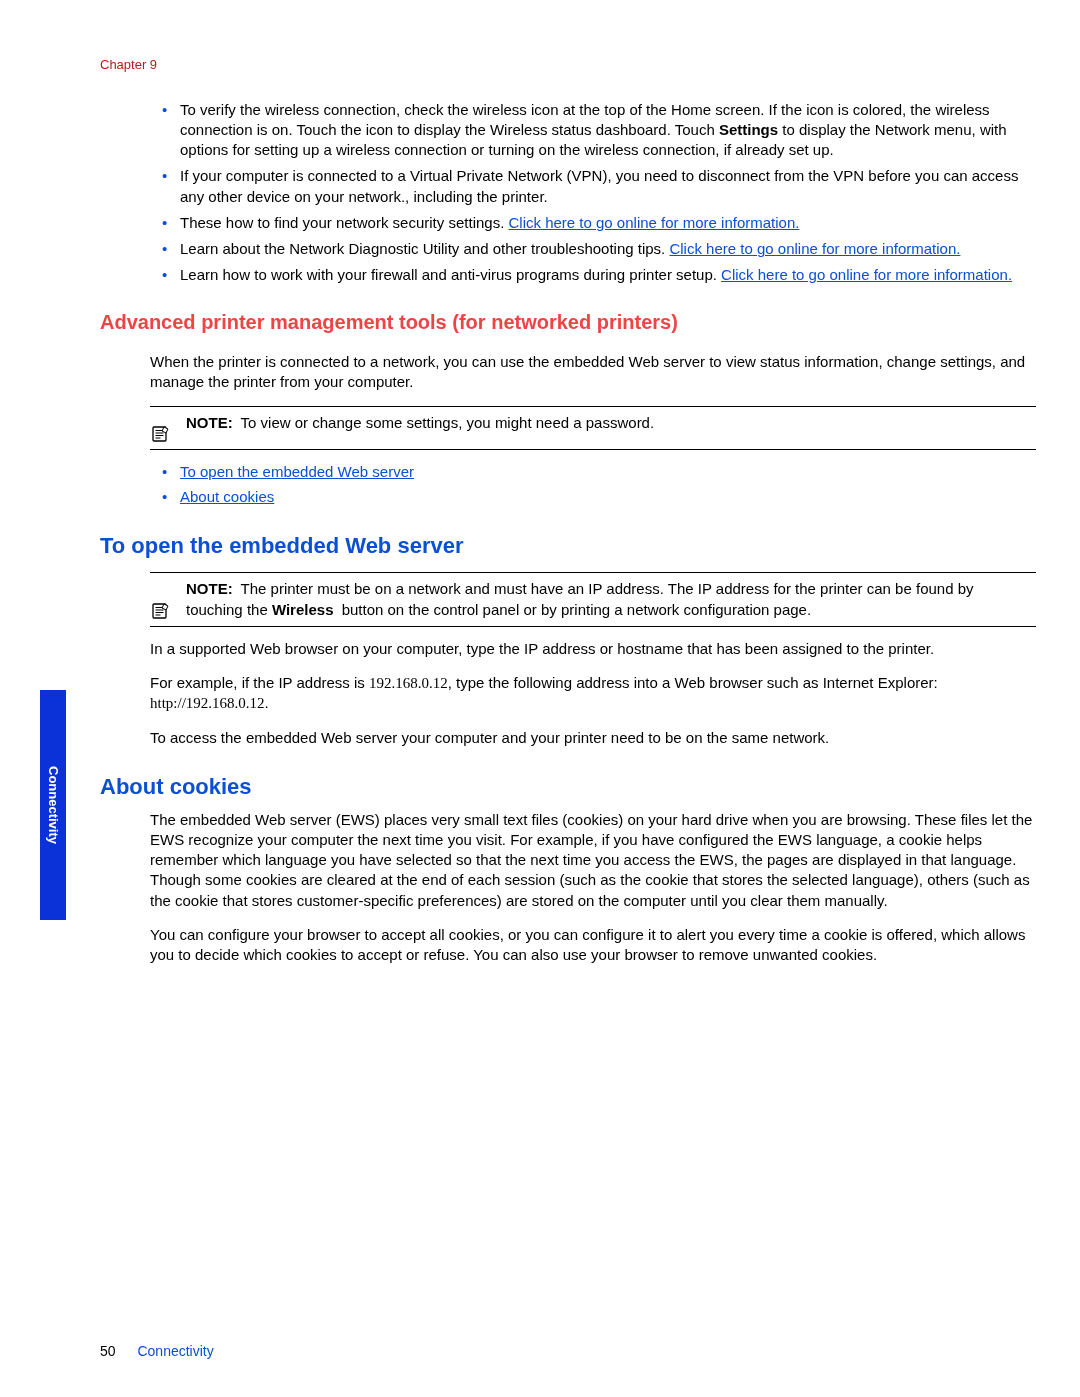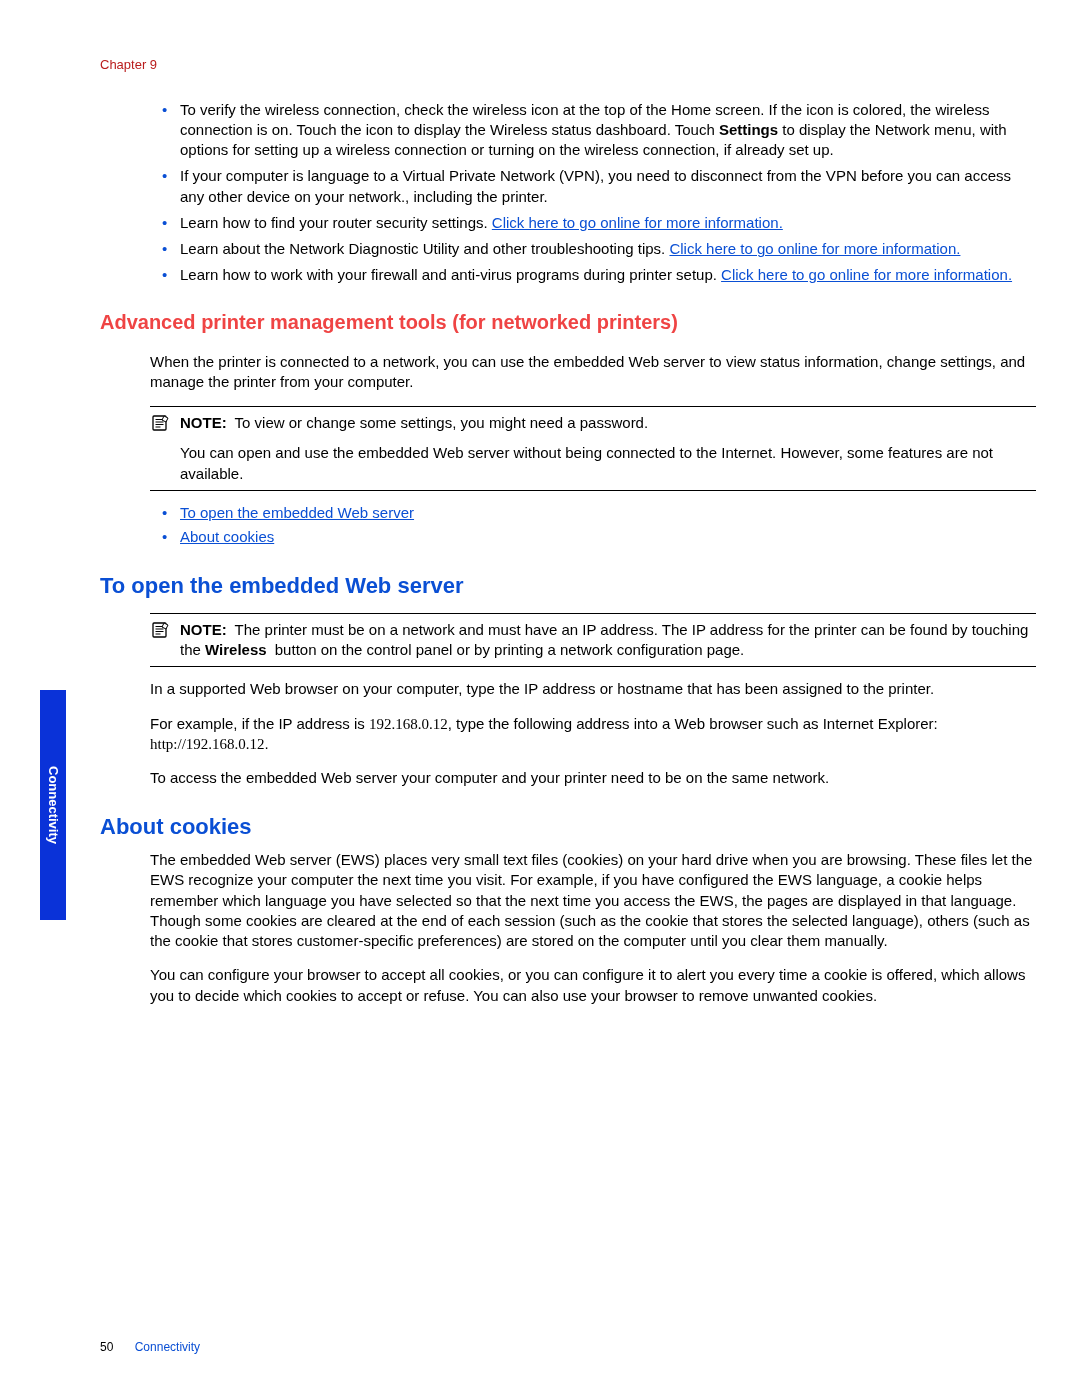--- a/index.html
+++ b/index.html
@@ -56,26 +56,27 @@
   }
   p.para {
     margin-bottom: 14px;
     font-size: 15px;
   }
   .indent {
     margin-left: 50px;
   }
   .note-box {
     display: flex;
-    gap: 10px;
+    gap: 16px;
     border-top: 1px solid #000;
     border-bottom: 1px solid #000;
     padding: 6px 2px 6px 2px;
     margin: 12px 0 12px 0;
     font-size: 15px;
+    align-items: flex-end;
   }
   .note-icon {
     flex: 0 0 auto;
     width: 18px;
     margin-top: 1px;
   }
   .note-icon svg { display: block; }
   .note-body {
     flex: 1 1 auto;
   }
@@ -118,37 +119,37 @@
     top: 50%;
     transform: translate(-50%, -50%) rotate(90deg);
     color: #fff;
     font-size: 13px;
     font-weight: bold;
     white-space: nowrap;
   }
   .footer {
     position: absolute;
     left: 100px;
-    bottom: 42px;
-    font-size: 12px;
+    bottom: 36px;
+    font-size: 14px;
   }
   .footer .pagenum { color: #000; margin-right: 18px; }
   .footer .foottitle { color: #0a4fd4; }
   .serif { font-family: "Times New Roman", Times, serif; }
 </style>
 </head>
 <body>
 
 <div class="chapter-header">Chapter 9</div>
 
 <div class="content-block">
   <ul class="bullets" id="top-bullets">
       <li><span>To verify the wireless connection, check the wireless icon at the top of the Home screen. If the icon is colored, the wireless connection is on. Touch the icon to display the Wireless status dashboard. Touch </span><b>Settings</b><span> to display the Network menu, with options for setting up a wireless connection or turning on the wireless connection, if already set up.</span></li>
-      <li><span>If your computer is language to a Virtual Private Network (VPN), you need to disconnect from the VPN before you can access any other device on your network., including the printer.</span></li>
-      <li><span>Learn how to find your router security settings. </span><a class="link" href="#">Click here to go online for more information.</a></li>
+      <li><span>If your computer is connected to a Virtual Private Network (VPN), you need to disconnect from the VPN before you can access any other device on your network., including the printer.</span></li>
+      <li><span>These how to find your network security settings. </span><a class="link" href="#">Click here to go online for more information.</a></li>
       <li><span>Learn about the Network Diagnostic Utility and other troubleshooting tips. </span><a class="link" href="#">Click here to go online for more information.</a></li>
       <li><span>Learn how to work with your firewall and anti-virus programs during printer setup. </span><a class="link" href="#">Click here to go online for more information.</a></li>
     </ul>
 </div>
 
 <h1 class="section-title">Advanced printer management tools (for networked printers)</h1>
 
 <div class="indent">
   <p class="para">When the printer is connected to a network, you can use the embedded Web server to view status information, change settings, and manage the printer from your computer.</p>
 
@@ -158,21 +159,20 @@
           <rect x="1" y="2" width="13" height="14" fill="none" stroke="#000" stroke-width="1.3" rx="1"></rect>
           <path d="M3.5 5.5 h8 M3.5 8 h8 M3.5 10.5 h8 M3.5 13 h5" stroke="#000" stroke-width="1"></path>
           <path d="M12 2 l4 2 -2 4 -4 -2 z" fill="#fff" stroke="#000" stroke-width="1"></path>
         </svg>
     </div>
     <div class="note-body">
       <p class="para" style="margin-bottom:10px;">
         <b>NOTE:</b>
         <span>To view or change some settings, you might need a password.</span>
       </p>
-      <p class="para" style="margin-bottom:0;">You can open and use the embedded Web server without being connected to the Internet. However, some features are not available.</p>
     </div>
   </div>
 
   <ul class="link-list" id="link-list">
       <li><a class="link" href="#">To open the embedded Web server</a></li>
       <li><a class="link" href="#">About cookies</a></li>
     </ul>
 </div>
 
 <h2 class="subsection-title">To open the embedded Web server</h2>

